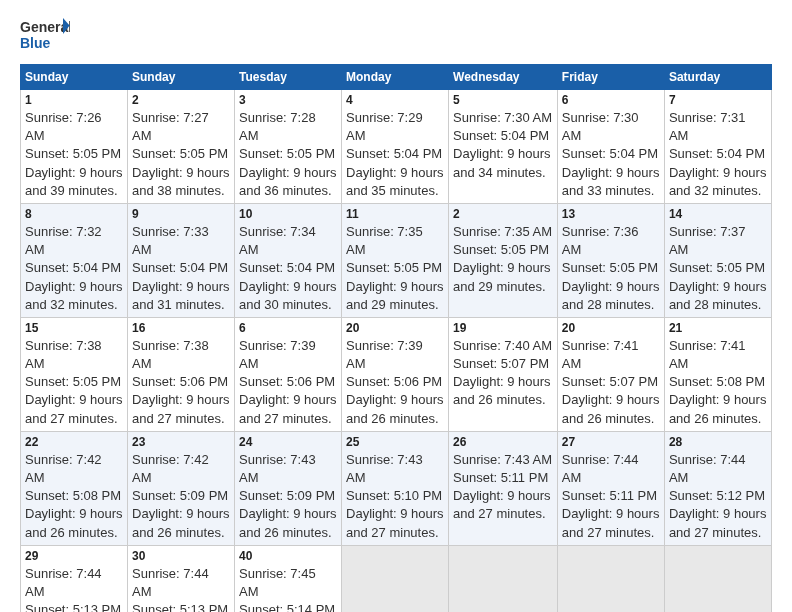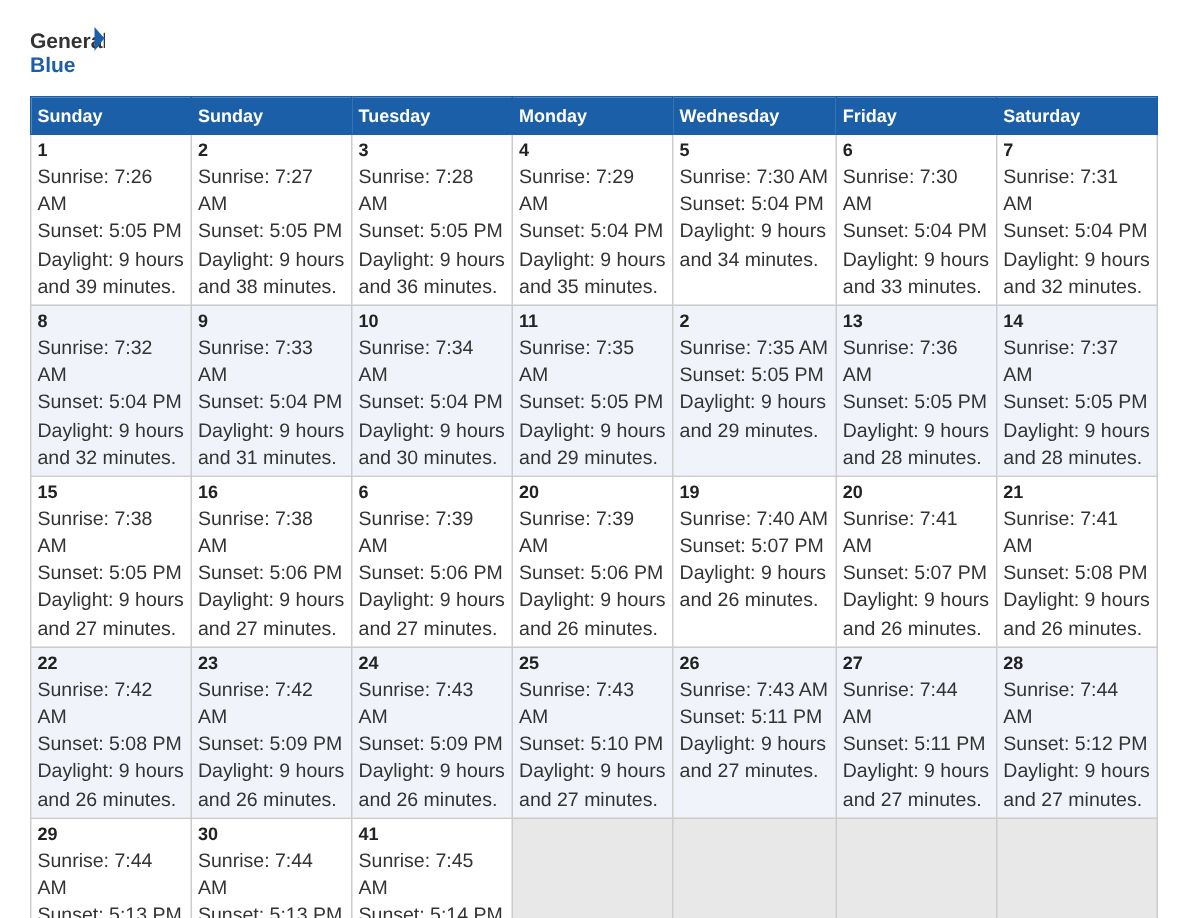--- a/index.html
+++ b/index.html
@@ -356,21 +356,21 @@
       </td>
           <td>
         <div class="day-number">30</div>
         <div class="day-info">
           Sunrise: 7:44 AM<br>
           Sunset: 5:13 PM<br>
           Daylight: 9 hours and 28 minutes.
         </div>
       </td>
           <td>
-        <div class="day-number">41</div>
+        <div class="day-number">40</div>
         <div class="day-info">
           Sunrise: 7:45 AM<br>
           Sunset: 5:14 PM<br>
           Daylight: 9 hours and 29 minutes.
         </div>
       </td>
           <td class="empty-cell"></td>
           <td class="empty-cell"></td>
           <td class="empty-cell"></td>
           <td class="empty-cell"></td>

